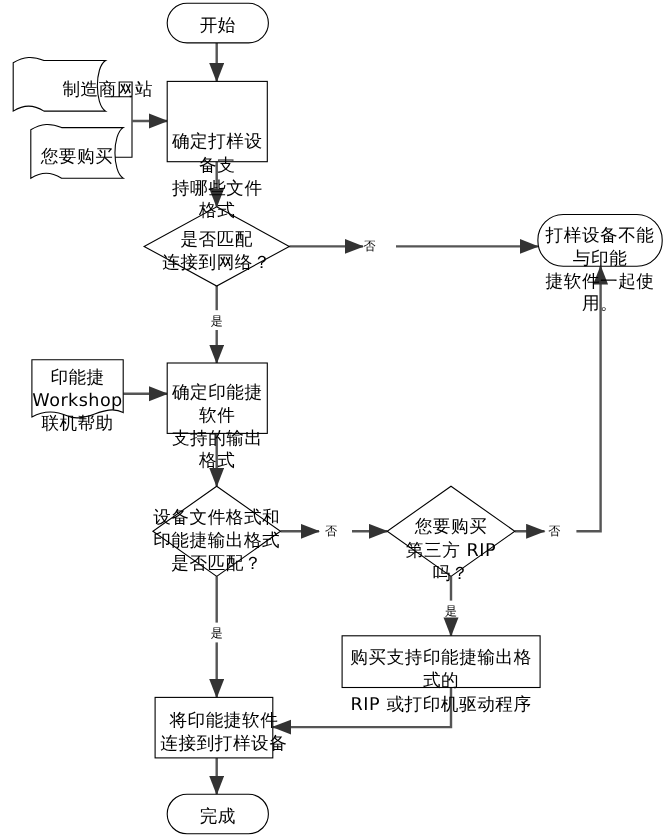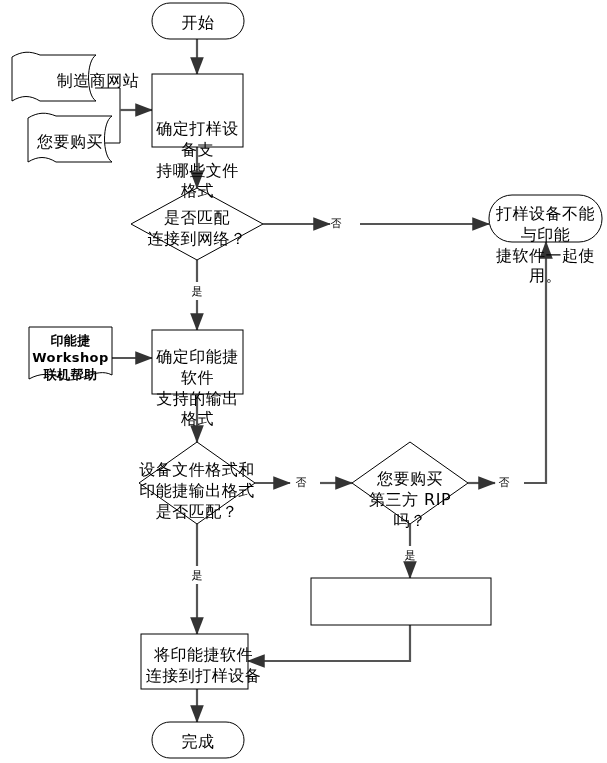--- a/index.html
+++ b/index.html
@@ -37,21 +37,21 @@
   }
   .lbl{
     position:absolute;
     text-align:center;
     color:#000000;
     line-height:1.30;
     white-space:pre-line;
     pointer-events:none;
   }
   .lbl-cjk{ font-size:16px; letter-spacing:0.5px; }
-  .lbl-small{ font-size:13px; letter-spacing:0.4px;font-weight:bold; }
+  .lbl-small{ font-size:16px; letter-spacing:0.4px; }
   .branch{
     position:absolute;
     font-size:11px;
     color:#000000;
     text-align:center;
   }
 </style>
 </head>
 <body>
 
@@ -146,20 +146,22 @@
   <div class="lbl lbl-cjk" style="left:150px;top:347px;width:95px;">确定印能捷软件
 支持的输出格式</div>
 
   <div class="lbl lbl-cjk" style="left:132px;top:460px;width:130px;">设备文件格式和
 印能捷输出格式
 是否匹配？</div>
 
   <div class="lbl lbl-cjk" style="left:352px;top:469px;width:116px;">您要购买
 第三方 RIP 吗？</div>
 
+  <div class="lbl lbl-cjk" style="left:311px;top:588px;width:180px;">购买支持印能捷输出格式的
+RIP 或打印机驱动程序</div>
 
   <div class="lbl lbl-cjk" style="left:141px;top:645px;width:125px;">将印能捷软件
 连接到打样设备</div>
 
   <div class="lbl lbl-cjk" style="left:152px;top:732px;width:92px;">完成</div>
 
   <div class="branch" style="left:326px;top:216px;width:20px;">否</div>
 
   <div class="branch" style="left:187px;top:284px;width:20px;">是</div>
 

